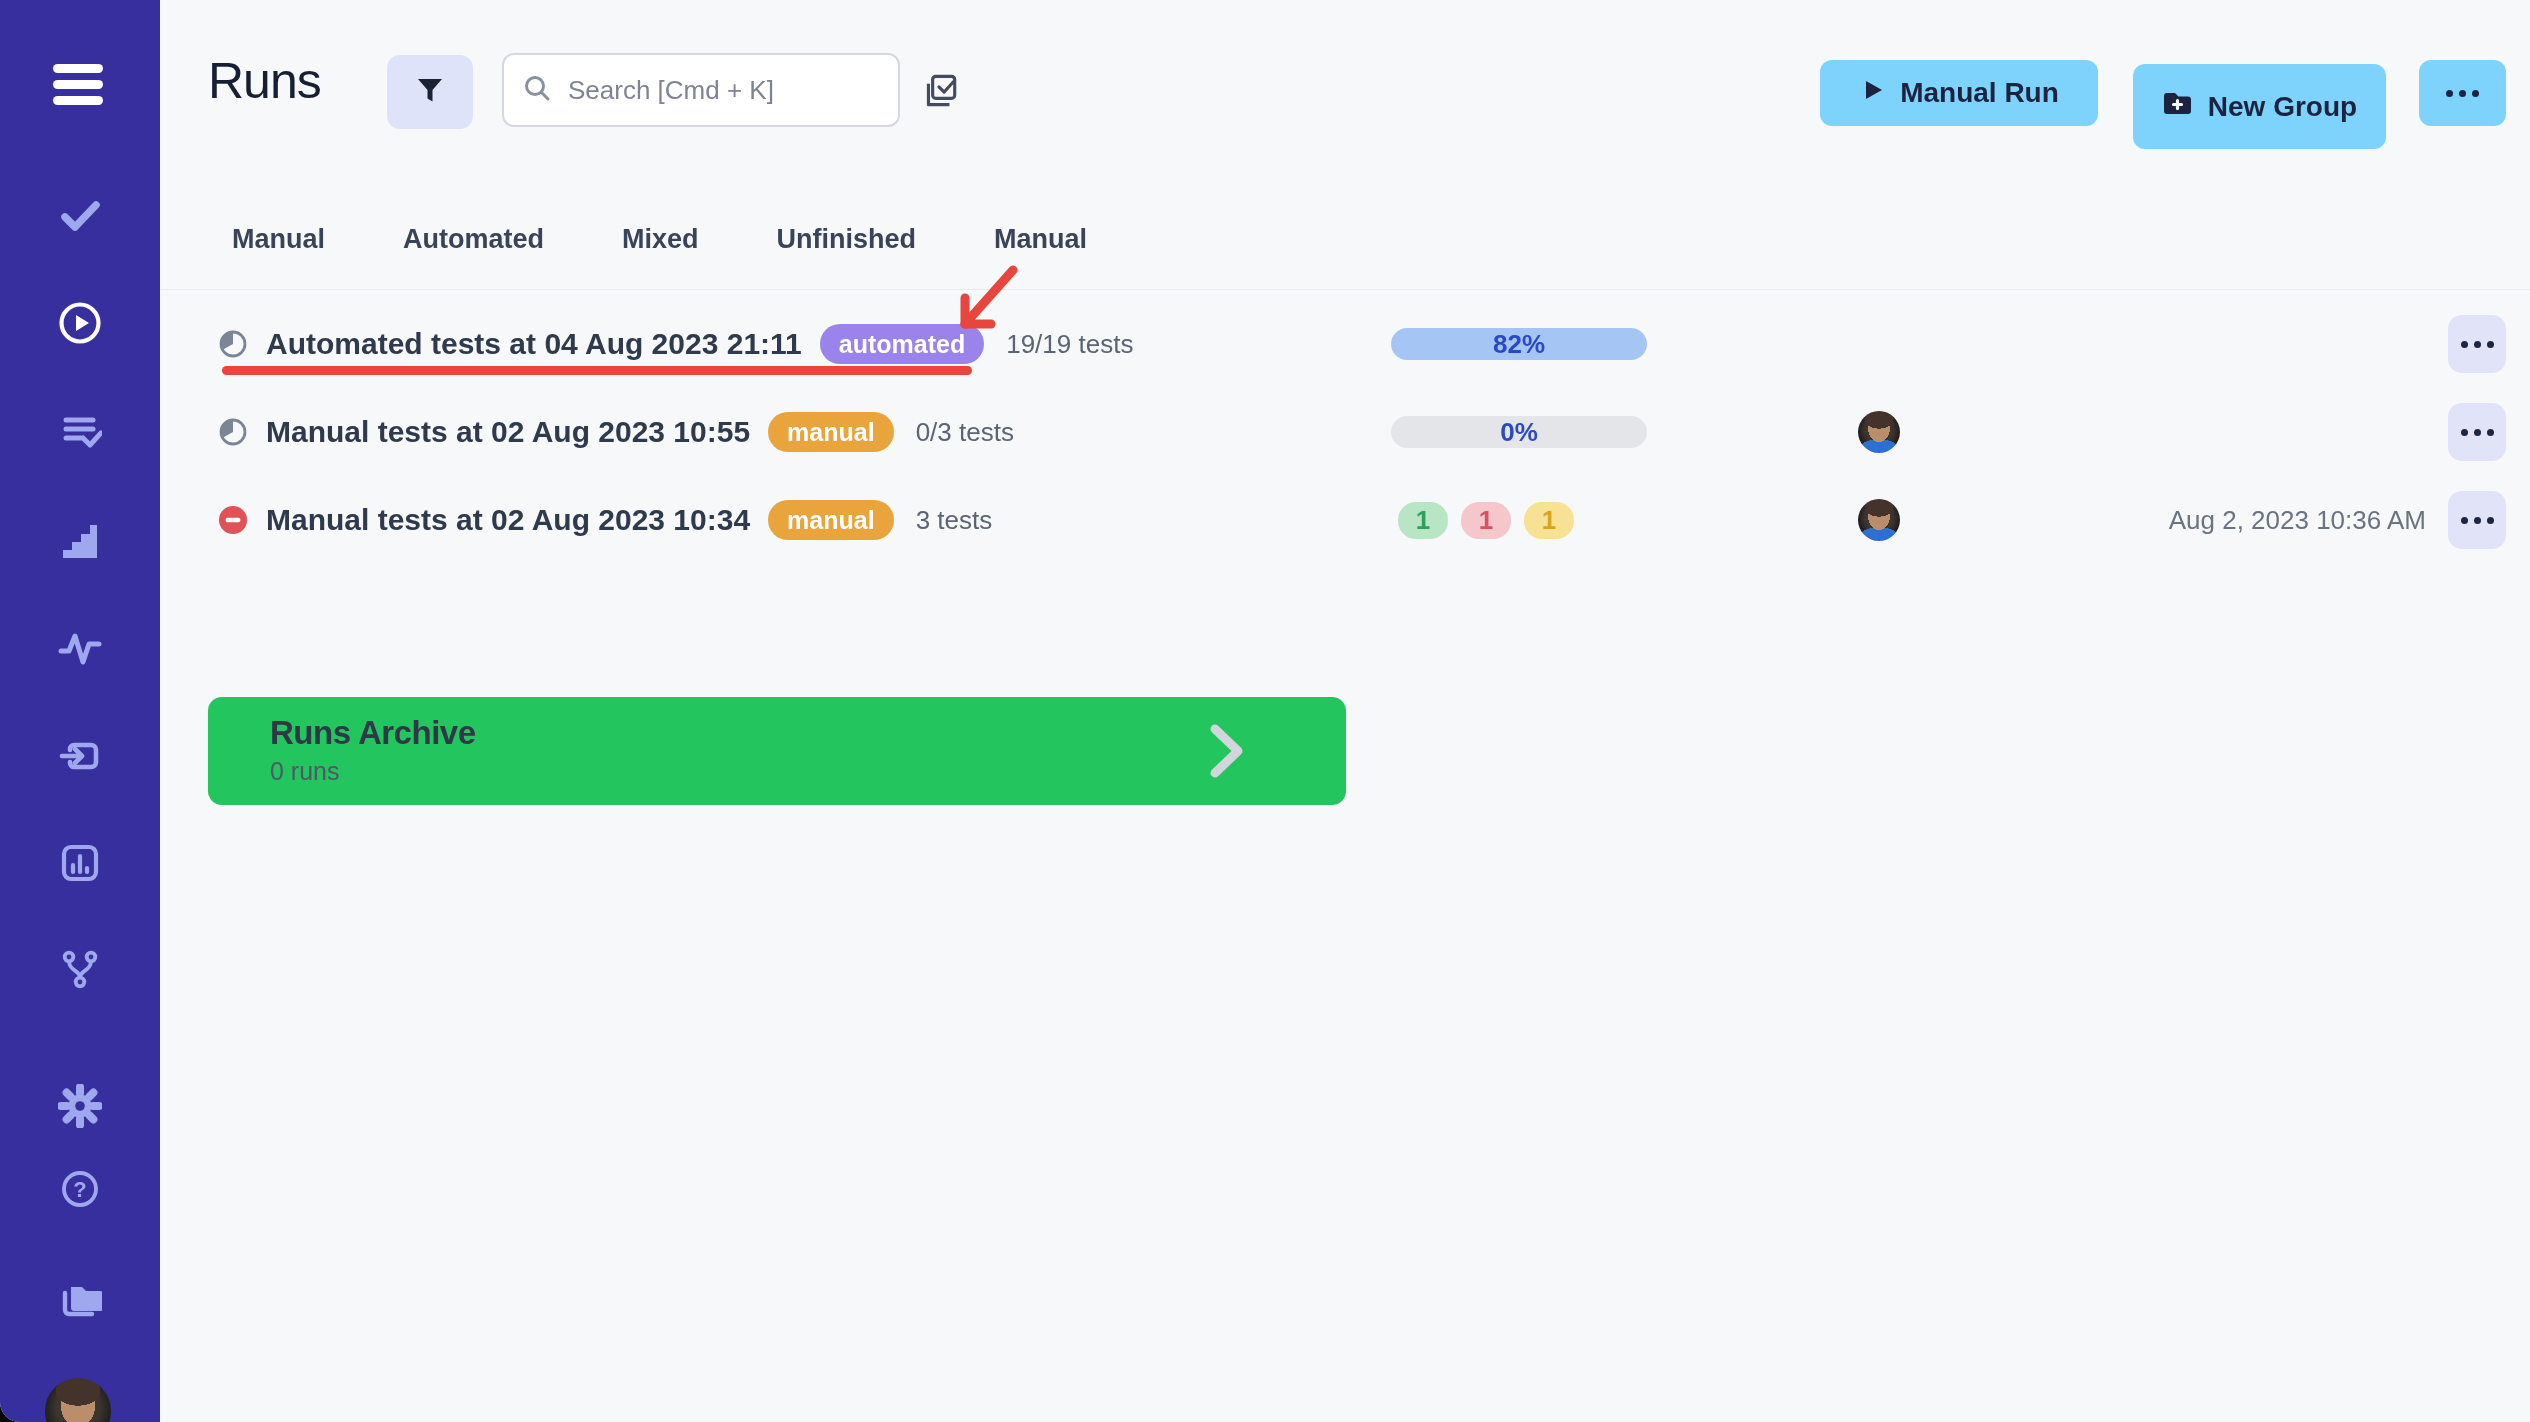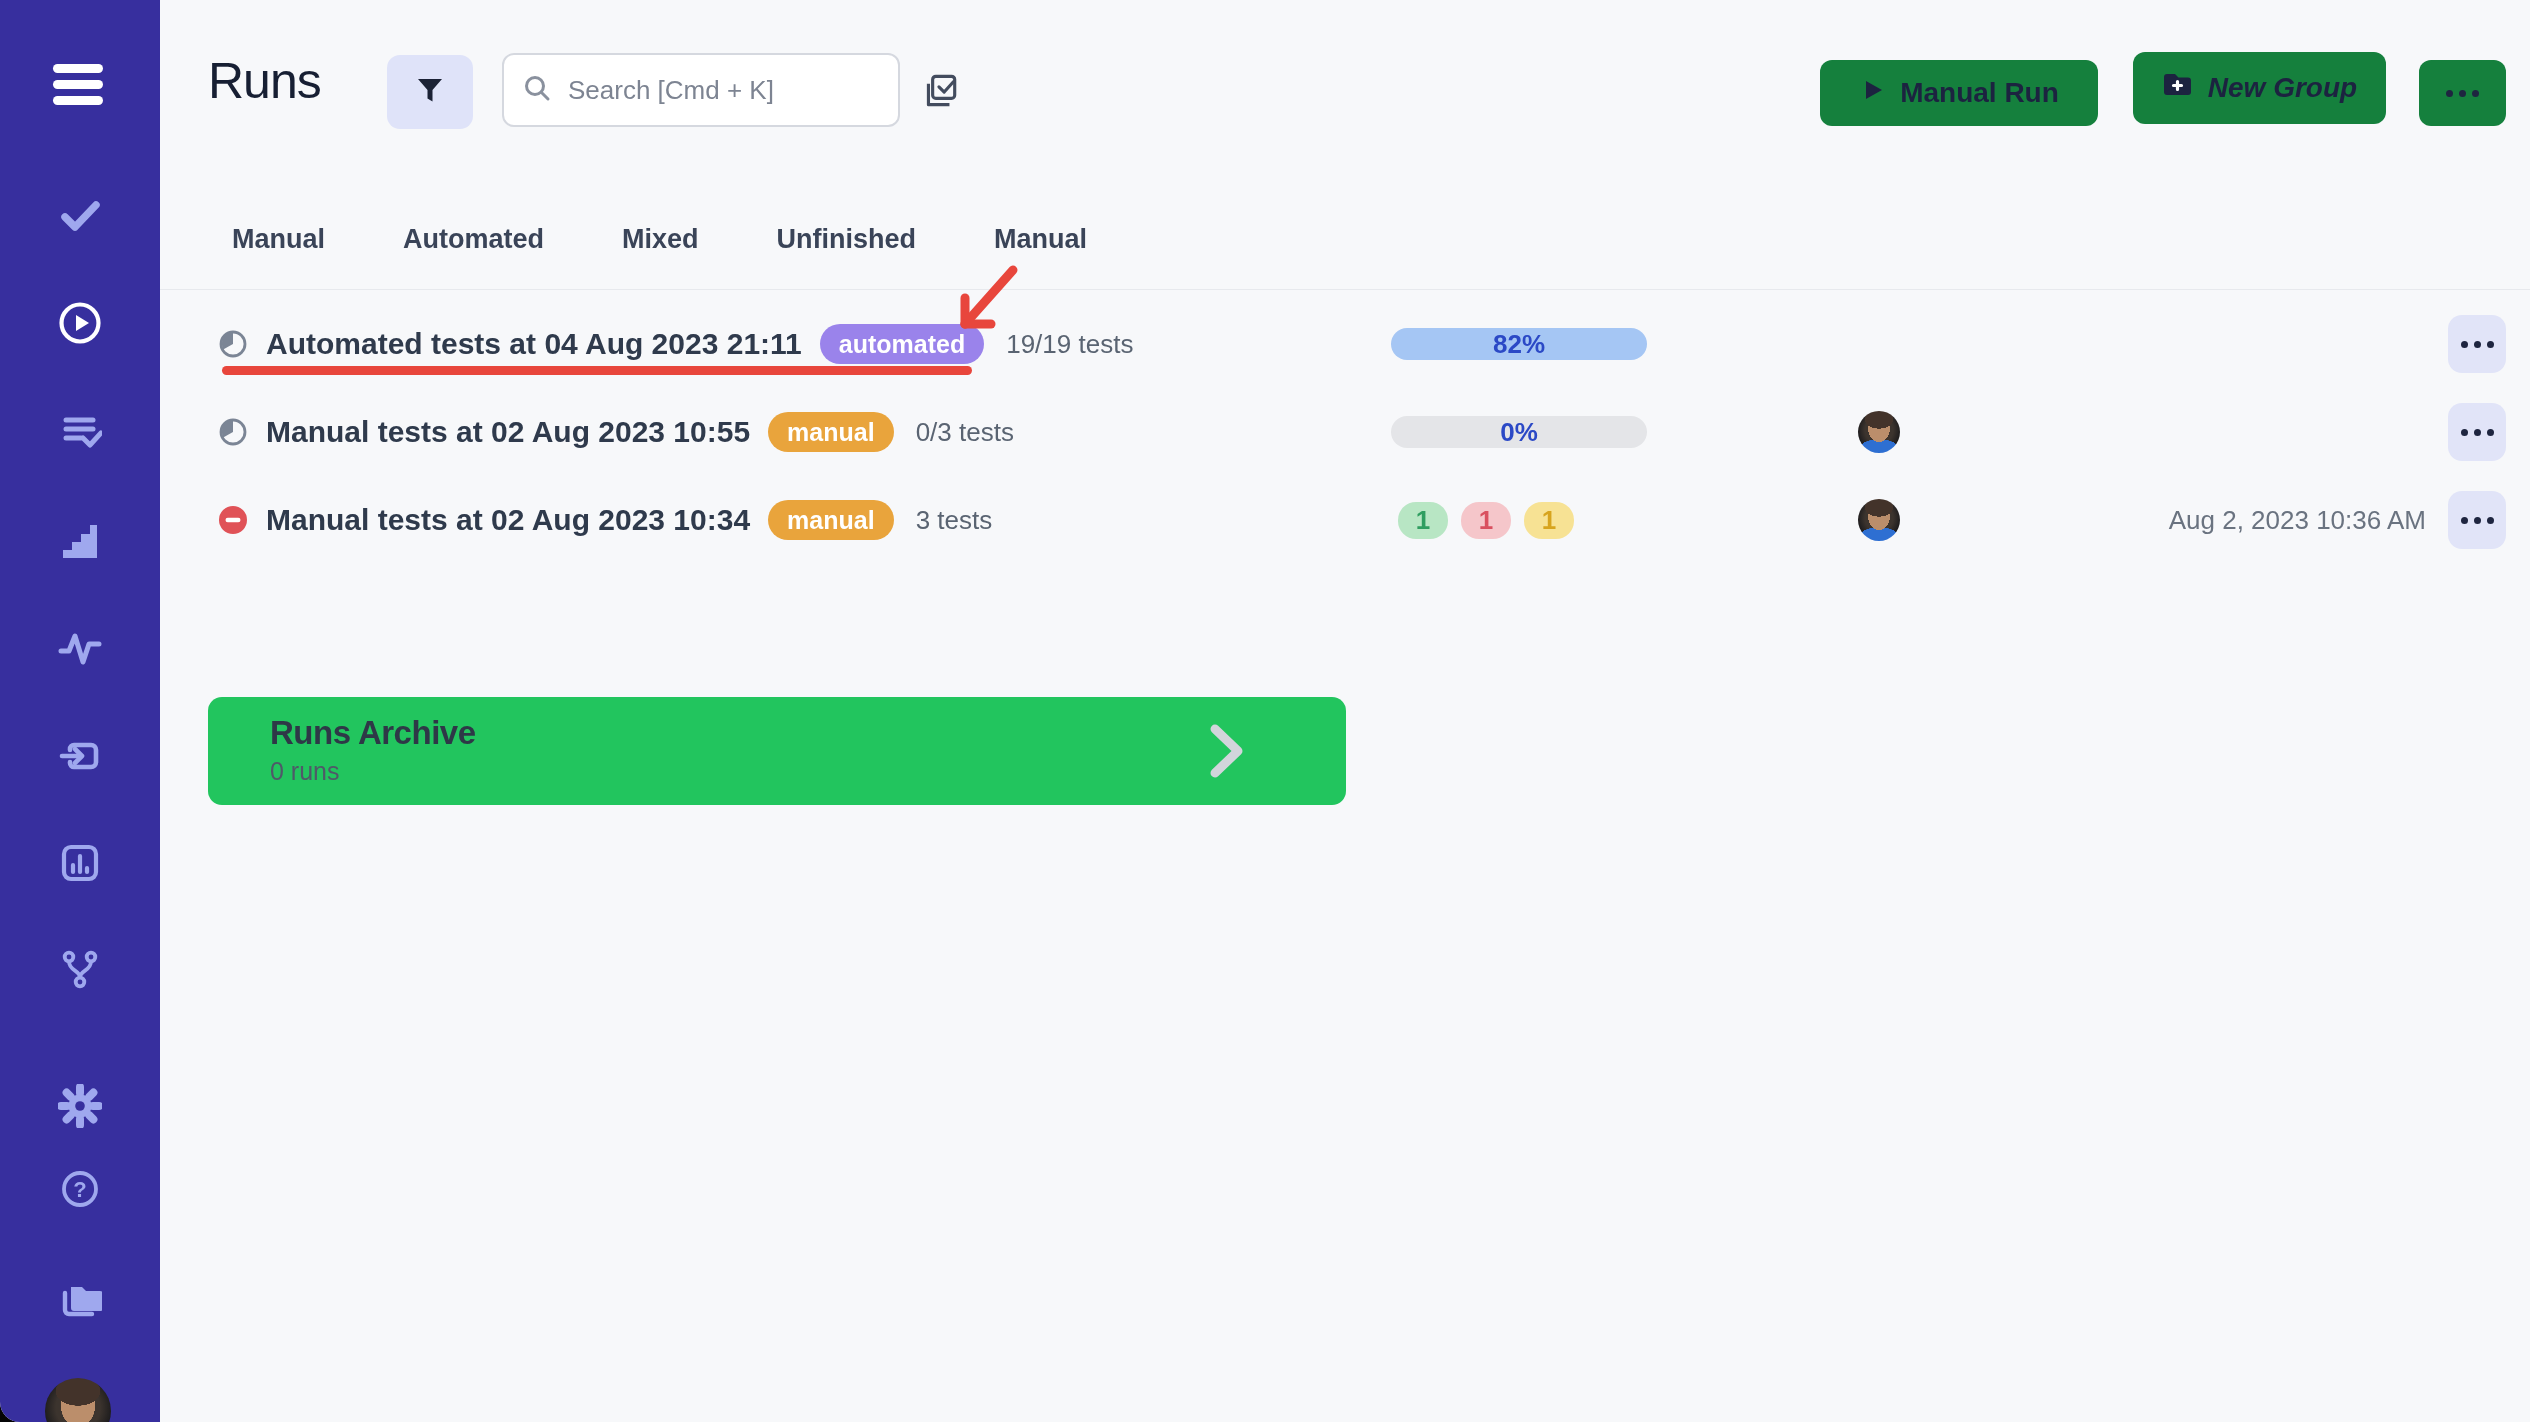--- a/index.html
+++ b/index.html
@@ -19,23 +19,23 @@
     radial-gradient(circle at 50% 45%, #3c342e 0 45%, #121317 78%);}
 
   
   .page-title{position:absolute;left:208px;top:52px;margin:0;font-size:50px;font-weight:400;color:#171f33;letter-spacing:-1px;}
   .icon-btn{position:absolute;display:flex;align-items:center;justify-content:center;background:#dfe3f9;border:none;border-radius:13px;cursor:pointer;}
   .filter-btn{left:387px;top:55px;width:86px;height:74px;}
   .search{position:absolute;left:502px;top:53px;width:398px;height:74px;background:#ffffff;border:2px solid #d5d8df;border-radius:12px;display:flex;align-items:center;box-sizing:border-box;padding:0 18px;gap:14px;}
   .search input{border:none;outline:none;flex:1;font-size:26px;font-family:"Liberation Sans",sans-serif;color:#39414f;background:transparent;min-width:0;}
   .search input::placeholder{color:#7d8492;}
   .ghost-btn{position:absolute;left:916px;top:68px;width:48px;height:48px;display:flex;align-items:center;justify-content:center;background:none;border:none;padding:0;cursor:pointer;}
-  .btn{position:absolute;display:flex;align-items:center;justify-content:center;gap:15px;background:#15803d;border:none;border-radius:12px;color:#1c2340;font-weight:700;font-size:28px;font-family:"Liberation Sans",sans-serif;cursor:pointer;}
+  .btn{position:absolute;display:flex;align-items:center;justify-content:center;gap:15px;background:#7dd3fc;border:none;border-radius:12px;color:#1c2340;font-weight:700;font-size:28px;font-family:"Liberation Sans",sans-serif;cursor:pointer;}
   .manual-run{left:1820px;top:60px;width:278px;height:66px;}
-  .new-group{left:2133px;top:52px;width:253px;height:72px;font-style:italic;}
+  .new-group{left:2133px;top:64px;width:253px;height:85px;}
   .header-more{left:2419px;top:60px;width:87px;height:66px;}
   .dots{display:flex;gap:6px;}
   .dots i{width:7px;height:7px;border-radius:50%;background:#1e2540;}
 
   
   .tabs{position:absolute;left:232px;top:224px;display:flex;gap:78px;}
   .tab{background:none;border:none;padding:0;font-size:27px;font-weight:700;color:#3a4458;font-family:"Liberation Sans",sans-serif;cursor:pointer;}
   .tabs-border{position:absolute;left:160px;right:0;top:289px;height:1px;background:#e7e9ed;}
 
   

